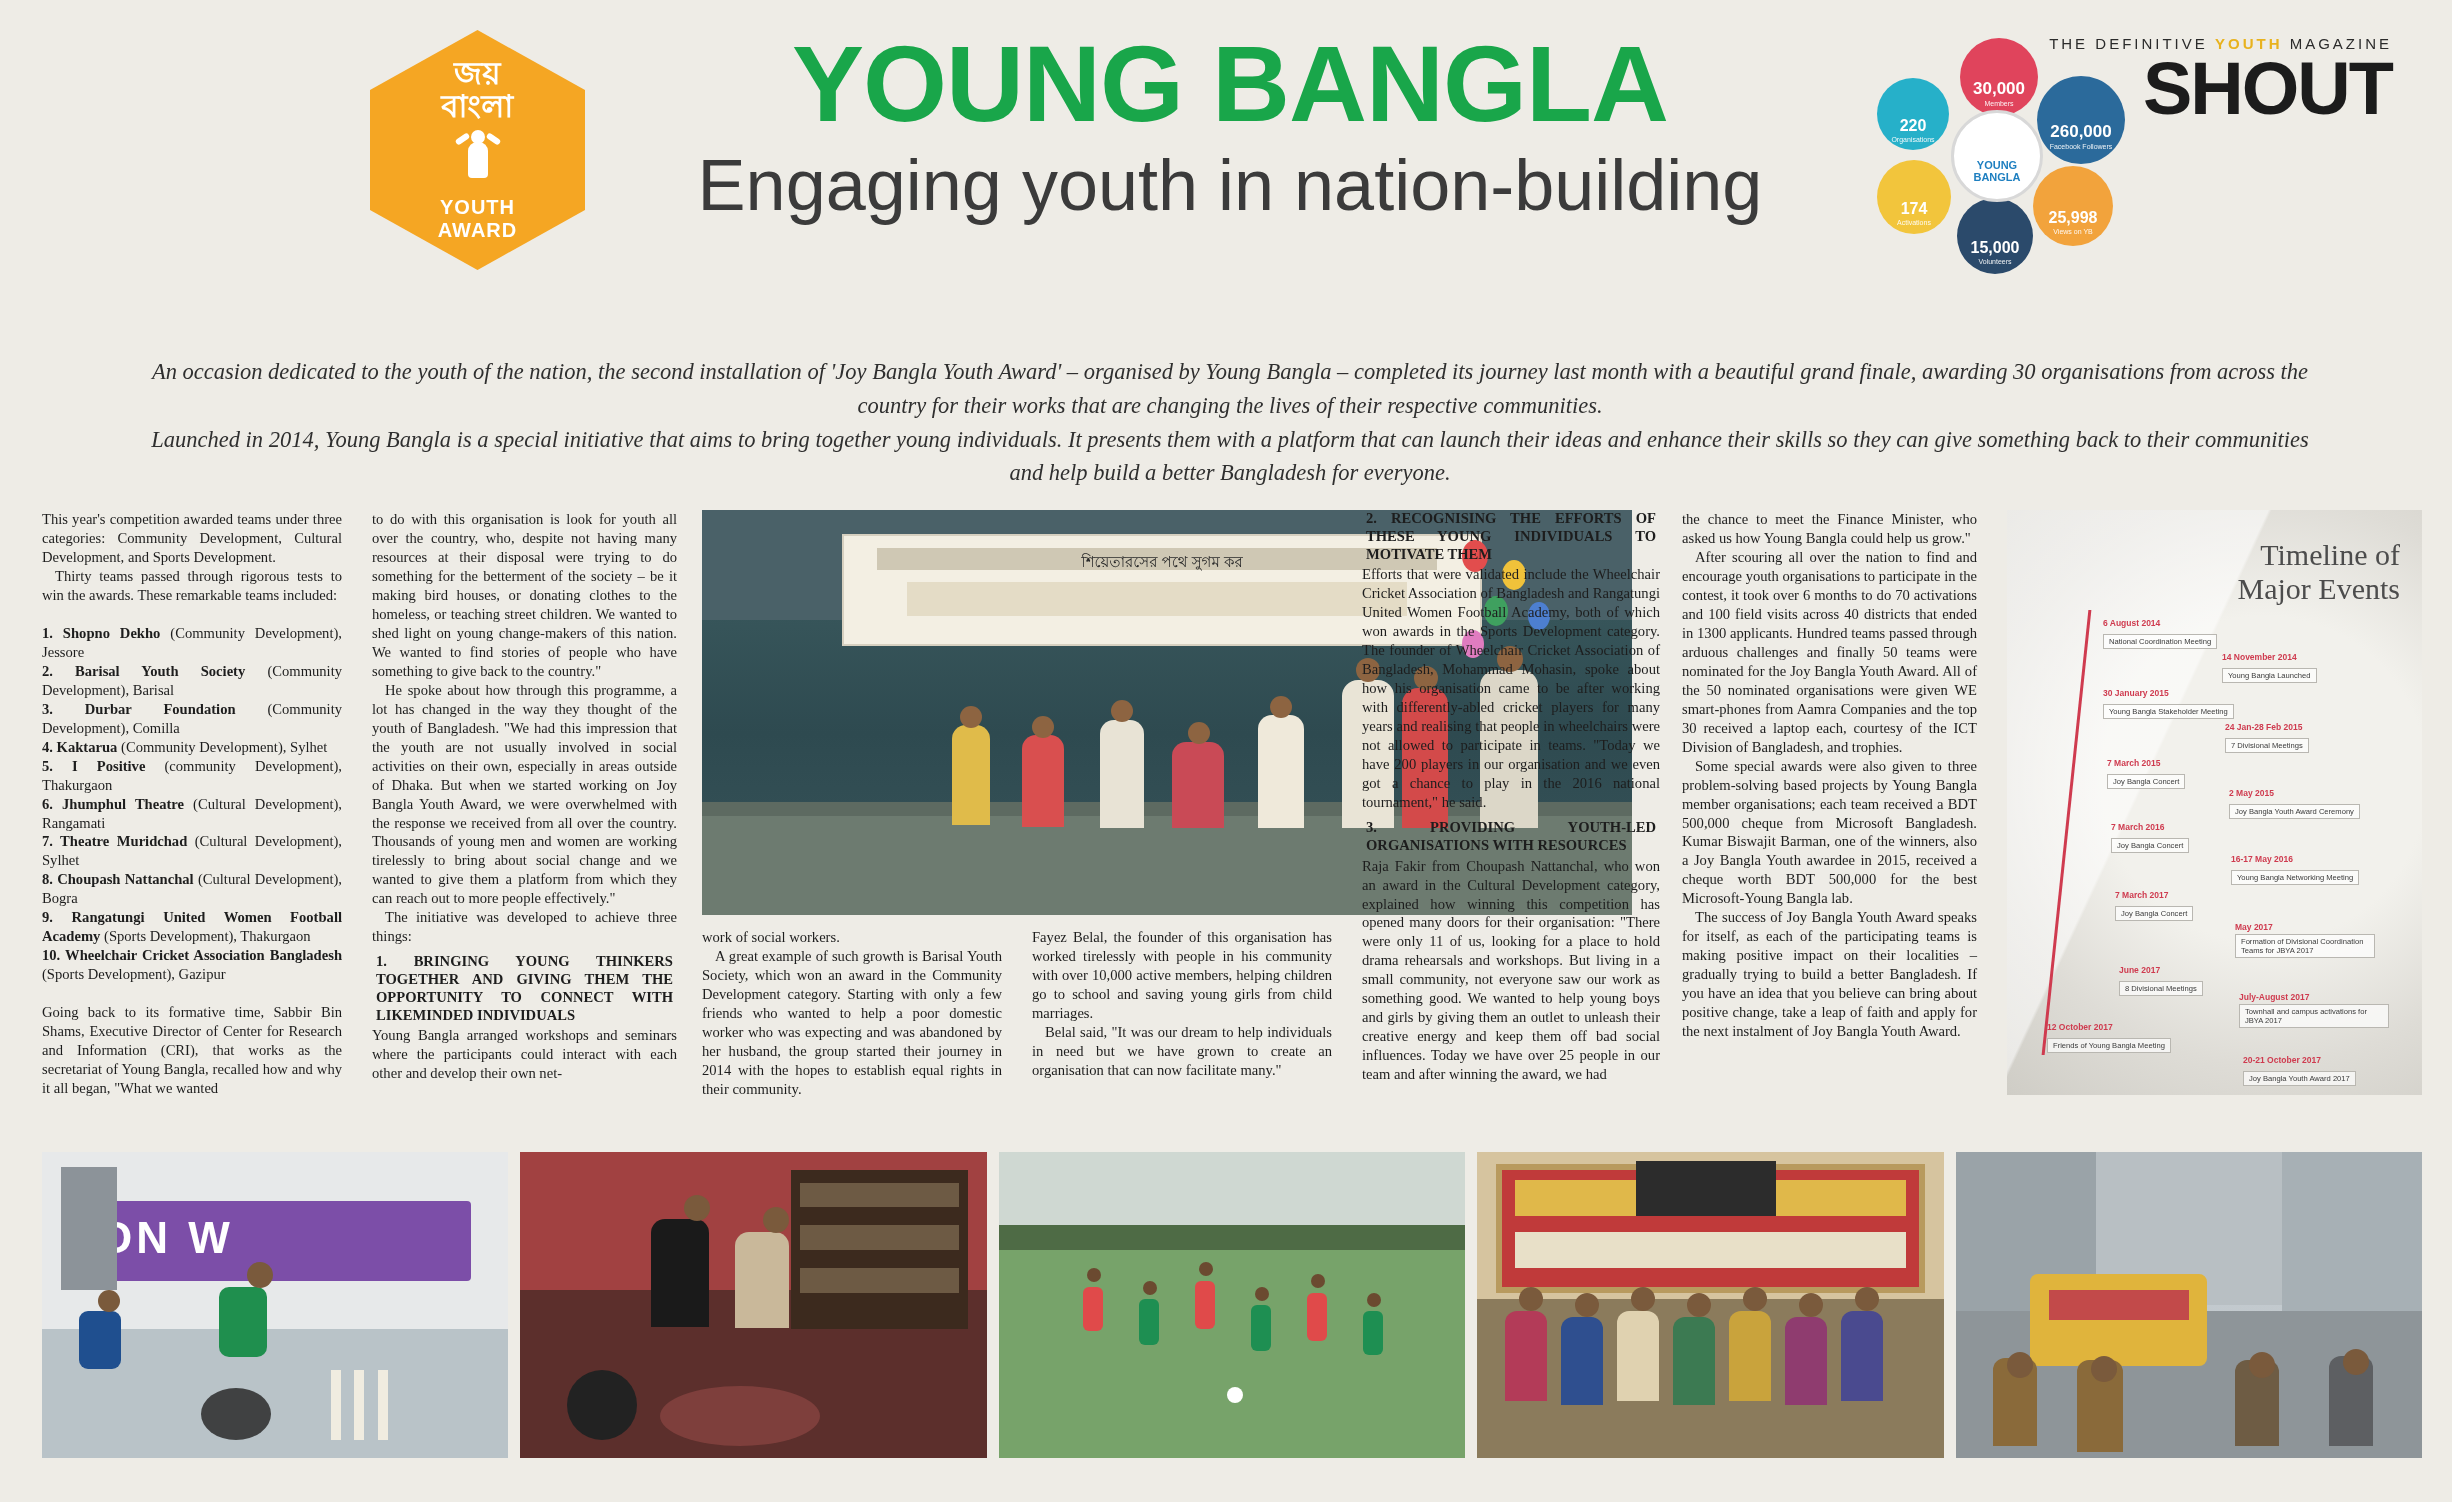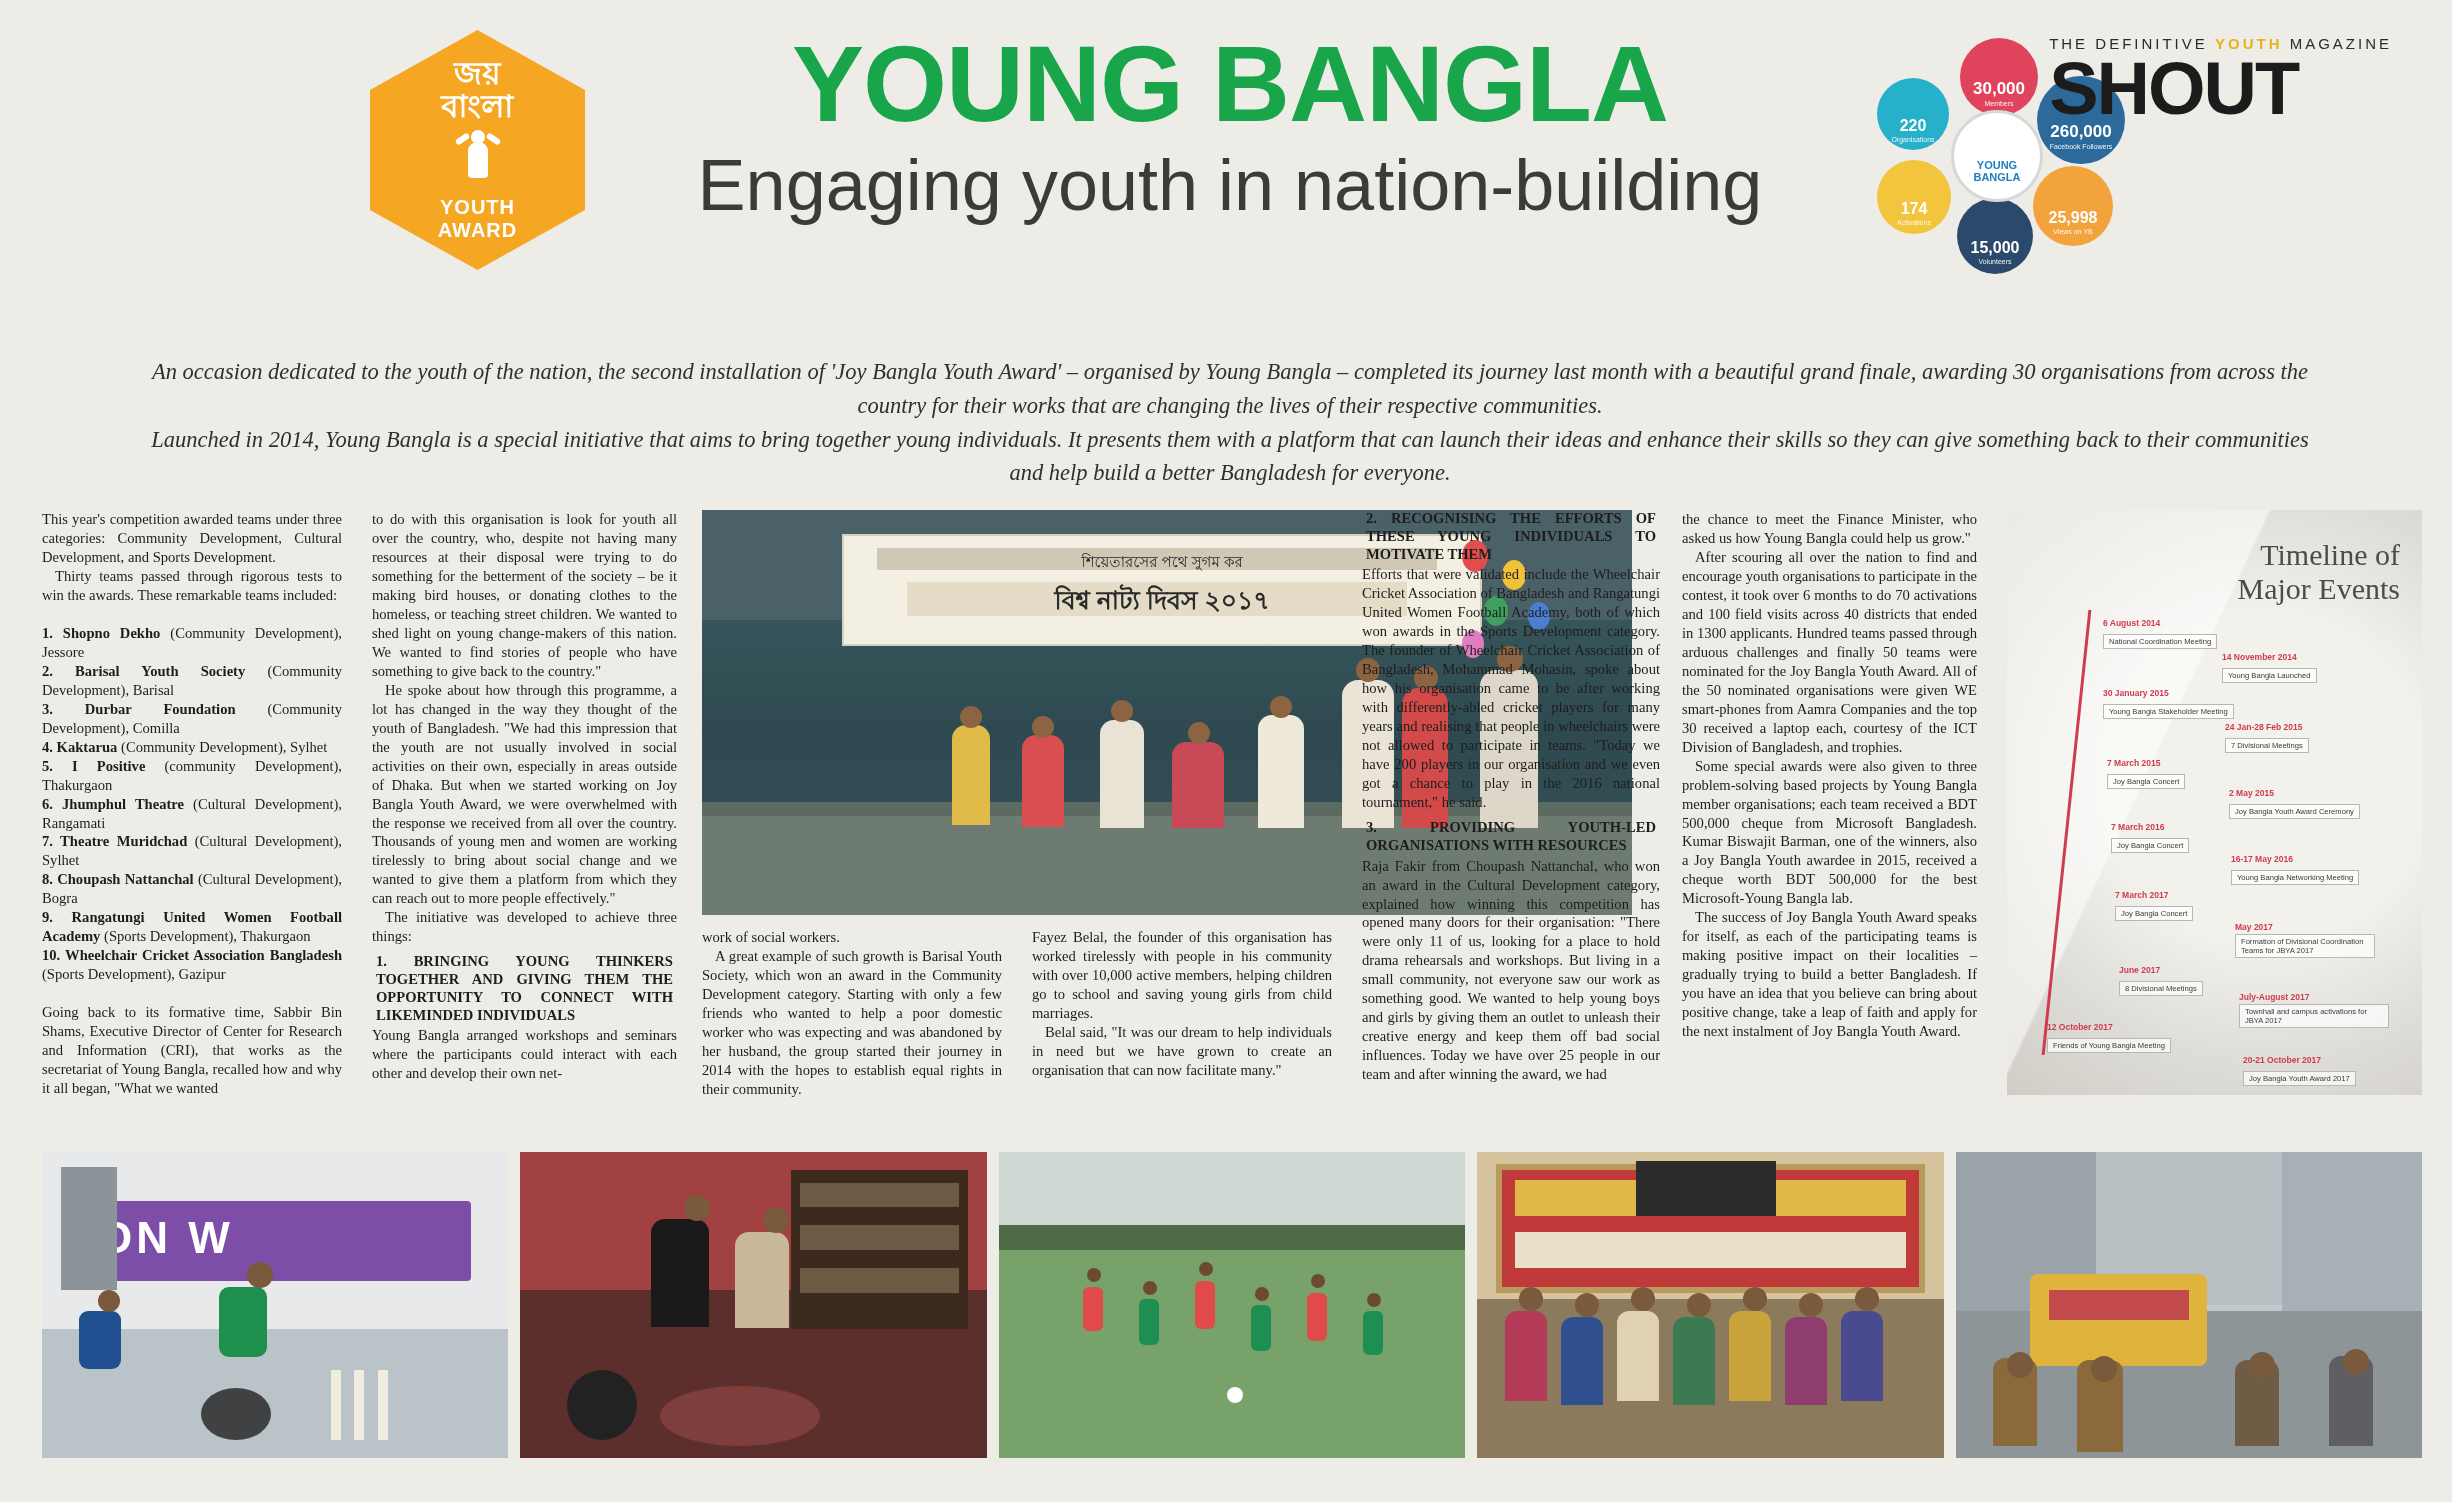--- a/index.html
+++ b/index.html
@@ -67,21 +67,21 @@
   .s-botleft { left:12px; top:122px; width:74px; height:74px; background:#f2c53c; }
   .s-botleft .num{font-size:16px;}
   .s-left { left:12px; top:40px; width:72px; height:72px; background:#26b0c9; }
   .s-left .num{font-size:16px;}
   .s-center {
     left:86px; top:72px; width:92px; height:92px; background:#fff;
     border:3px solid #d8d8d8; color:#1f6fb2;
   }
   .s-center .num { font-size:11px; color:#1e7fc0; line-height:1.05; font-weight:bold; }
 
-  .shout-logo { position:absolute; right:60px; top:35px; }
+  .shout-logo { position:absolute; right:60px; top:35px; text-align:right; }
   .shout-tag { font-family:"Liberation Sans", sans-serif; font-size:15px; letter-spacing:3px; color:#2b2b2b; }
   .shout-tag .yellow { color:#e8b21e; font-weight:bold; }
   .shout-word {
     font-family:"Liberation Sans", sans-serif; font-weight:bold;
     font-size:74px; letter-spacing:-2px; color:#1c1c1c; line-height:0.95; margin-top:2px;
   }
 
   
   .standfirst {
     position:absolute; left:150px; top:355px; width:2160px;
@@ -239,21 +239,20 @@
     </div>
 
     <div class="photo-top">
       <div class="sky" style="background:linear-gradient(#3f5f63,#2e4a50 55%,#38545a);"></div>
       <div class="ov" style="left:0;top:0;width:930px;height:110px;background:#4a6168;"></div>
       <div class="ov" style="left:140px;top:24px;width:640px;height:112px;background:#f3efe3;border:2px solid #d6d0c0;"></div>
       <div class="ov" style="left:175px;top:38px;width:560px;height:22px;background:#cfc8b4;"></div>
       <div class="ov" style="left:205px;top:72px;width:500px;height:34px;background:#e4dcc6;"></div>
       <div class="ov" style="left:150px;top:40px;width:620px;height:90px;color:#2a2a2a;font-family:'Liberation Sans',sans-serif;text-align:center;line-height:1.6;">
         <div style="font-size:15px;">শিয়েতারসের পথে সুগম কর</div>
-        <div style="font-size:25px;font-weight:bold;margin-top:6px;">বিশ্ব নাট্য দিবস ২০১৭</div>
       </div>
 
       <div class="ov" style="left:760px;top:30px;width:26px;height:32px;background:#e24d4d;border-radius:50%;"></div>
       <div class="ov" style="left:800px;top:50px;width:24px;height:30px;background:#f0c23a;border-radius:50%;"></div>
       <div class="ov" style="left:782px;top:86px;width:24px;height:30px;background:#3fa05f;border-radius:50%;"></div>
       <div class="ov" style="left:826px;top:92px;width:22px;height:28px;background:#4d7fd0;border-radius:50%;"></div>
       <div class="ov" style="left:760px;top:120px;width:22px;height:28px;background:#e07cc0;border-radius:50%;"></div>
 
       <div class="ov" style="left:0;top:300px;width:930px;height:105px;background:#6d7b70;"></div>
       <div class="ov" style="left:0;top:292px;width:930px;height:14px;background:#5d6a61;"></div>

